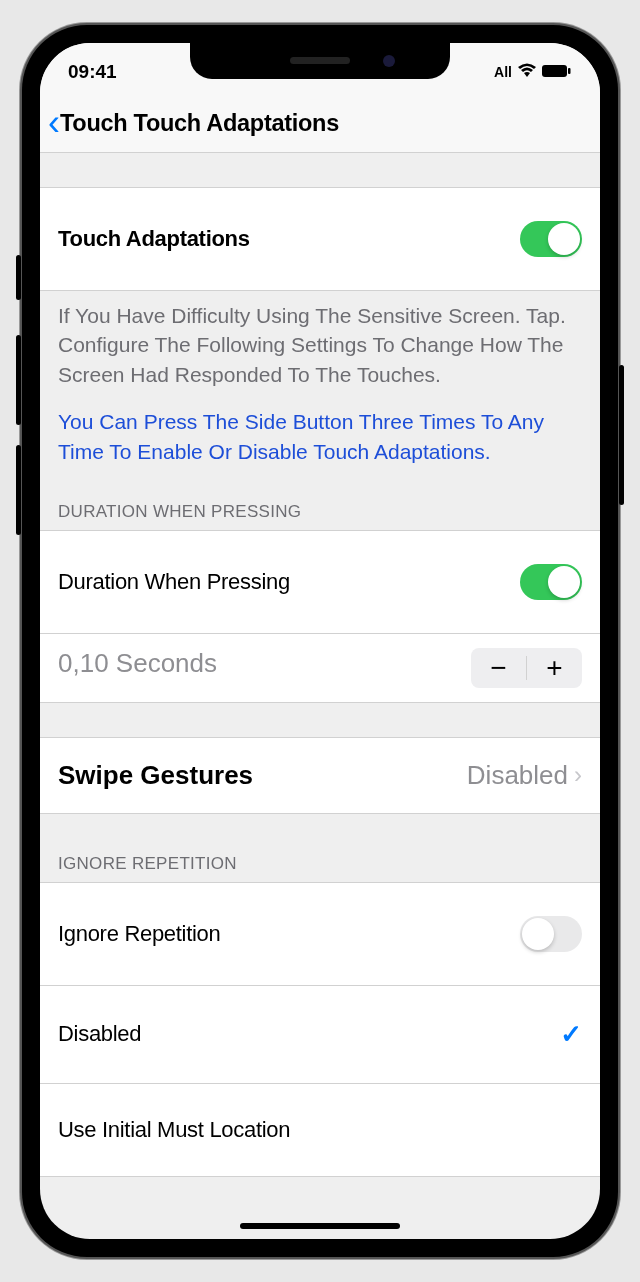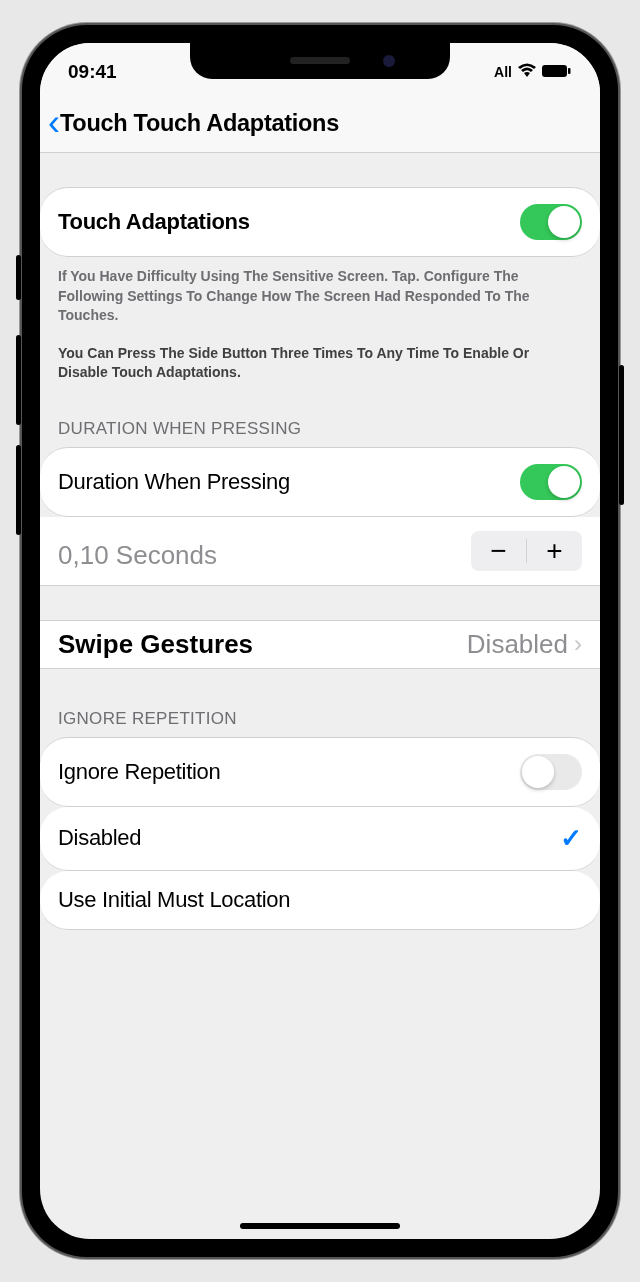--- a/index.html
+++ b/index.html
@@ -118,27 +118,26 @@
       transform: scaleX(0.98);
       transform-origin: left;
     }
     .content {
       overflow-y: hidden;
       height: calc(100% - 110px);
     }
     .spacer { height: 34px; background: #efefef; }
     .cell {
       background: #fff;
-      padding: 16px 18px;
+      padding: 33px 18px;
       display: flex;
       justify-content: space-between;
       align-items: center;
       border-top: 0.5px solid #d1d1d1;
       border-bottom: 0.5px solid #d1d1d1;
-      border-radius: 28px;
     }
     .cell + .cell { border-top: none; }
     .cell-label {
       font-size: 22px;
       font-weight: 600;
       font-stretch: condensed;
       letter-spacing: -0.3px;
     }
     .cell-label.thin { font-weight: 400; font-size: 22px; }
     .toggle {
@@ -155,41 +154,40 @@
       height: 32px;
       background: #fff;
       border-radius: 50%;
       top: 2px;
       box-shadow: 0 2px 4px rgba(0,0,0,0.2);
     }
     .toggle.on .toggle-knob { right: 2px; }
     .toggle.off .toggle-knob { left: 2px; }
     .footer-text {
       padding: 10px 18px 14px;
-      font-size: 14px;
+      font-size: 21px;
       color: #6d6d72;
       line-height: 1.4;
       font-stretch: condensed;
-      font-weight: bold;
-    }
-    .footer-text.para2 { padding-top: 4px; color: #404040; }
+    }
+    .footer-text.para2 { padding-top: 4px; color: #1d4ed8; }
     .section-header {
       padding: 22px 18px 8px;
       font-size: 17px;
       color: #6d6d72;
       text-transform: uppercase;
       letter-spacing: 0.3px;
       font-stretch: condensed;
     }
     .cell-duration {
       background: #fff;
       padding: 14px 18px;
       display: flex;
       justify-content: space-between;
-      align-items: flex-end;
+      align-items: flex-start;
       border-bottom: 0.5px solid #d1d1d1;
     }
     .duration-value {
       font-size: 26px;
       color: #8e8e92;
       font-stretch: condensed;
     }
     .stepper {
       display: flex;
       background: #eeeef0;
@@ -206,21 +204,21 @@
       color: #000;
       font-weight: 300;
     }
     .stepper-div {
       width: 1px;
       background: #d1d1d1;
       margin: 8px 0;
     }
     .cell-swipe {
       background: #fff;
-      padding: 8px 18px;
+      padding: 22px 18px;
       display: flex;
       justify-content: space-between;
       align-items: center;
       border-top: 0.5px solid #d1d1d1;
       border-bottom: 0.5px solid #d1d1d1;
     }
     .swipe-label {
       font-size: 26px;
       font-weight: 700;
       font-stretch: condensed;

